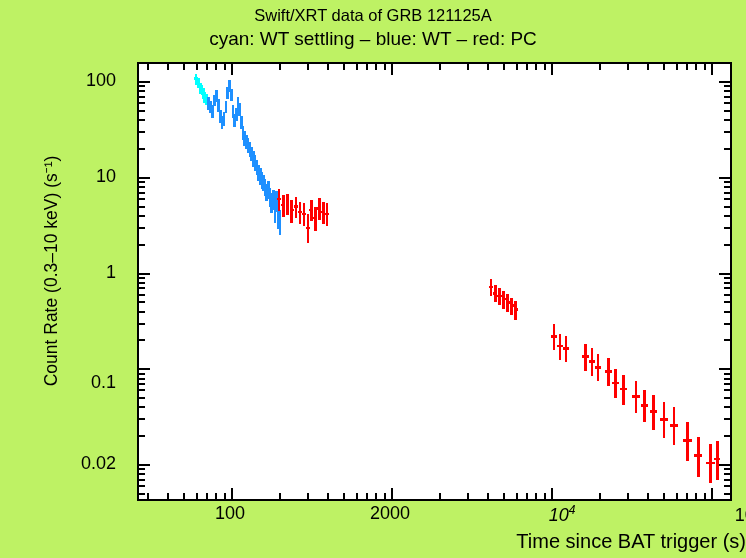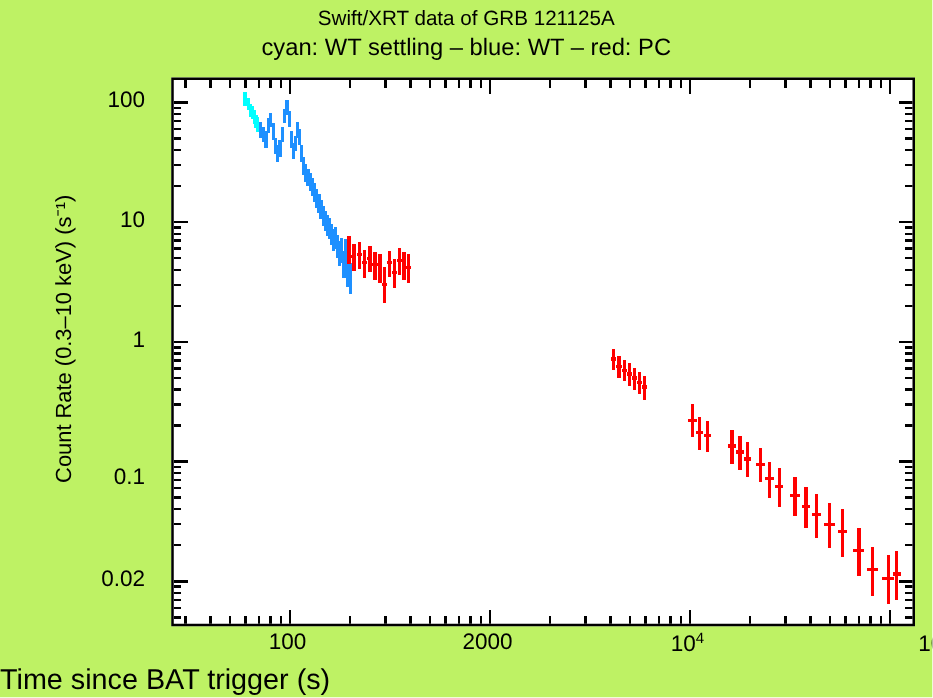--- a/index.html
+++ b/index.html
@@ -38,22 +38,22 @@
     text-align: center;
     font-size: 19px;
     white-space: nowrap;
   }
   
   #xlabel {
     position: absolute;
     left: 0;
     top: 530px;
     width: 746px;
-    text-align: left;
-    font-size: 23px;
+    text-align: right;
+    font-size: 20px;
     white-space: nowrap;
   }
   #ylabel {
     position: absolute;
     left: -170px;
     top: 259px;
     width: 440px;
     text-align: center;
     font-size: 17.5px;
     white-space: nowrap;
@@ -460,15 +460,15 @@
           <line x1="575.0539559528276" y1="395.1881817861417" x2="581.4925509573472" y2="395.1881817861417"></line>
         </g>
       </svg>
   </div>
 
   <div id="xlabel">Time since BAT trigger (s)</div>
   <div id="ylabel">Count Rate (0.3–10 keV) (s⁻¹)</div>
 
 <div class="tick-label-x" style="left: 230px;">100</div>
     <div class="tick-label-x" style="left: 390px;">2000</div>
-    <div class="tick-label-x" style="left: 550px;">10<span class="sup">4</span></div>
+    <div class="tick-label-x" style="left: 562px; font-style: italic;">10<span class="sup">4</span></div>
     <div class="tick-label-x" style="left: 748px;">10<span class="sup">5</span></div>
   </div>
 
 </body></html>

